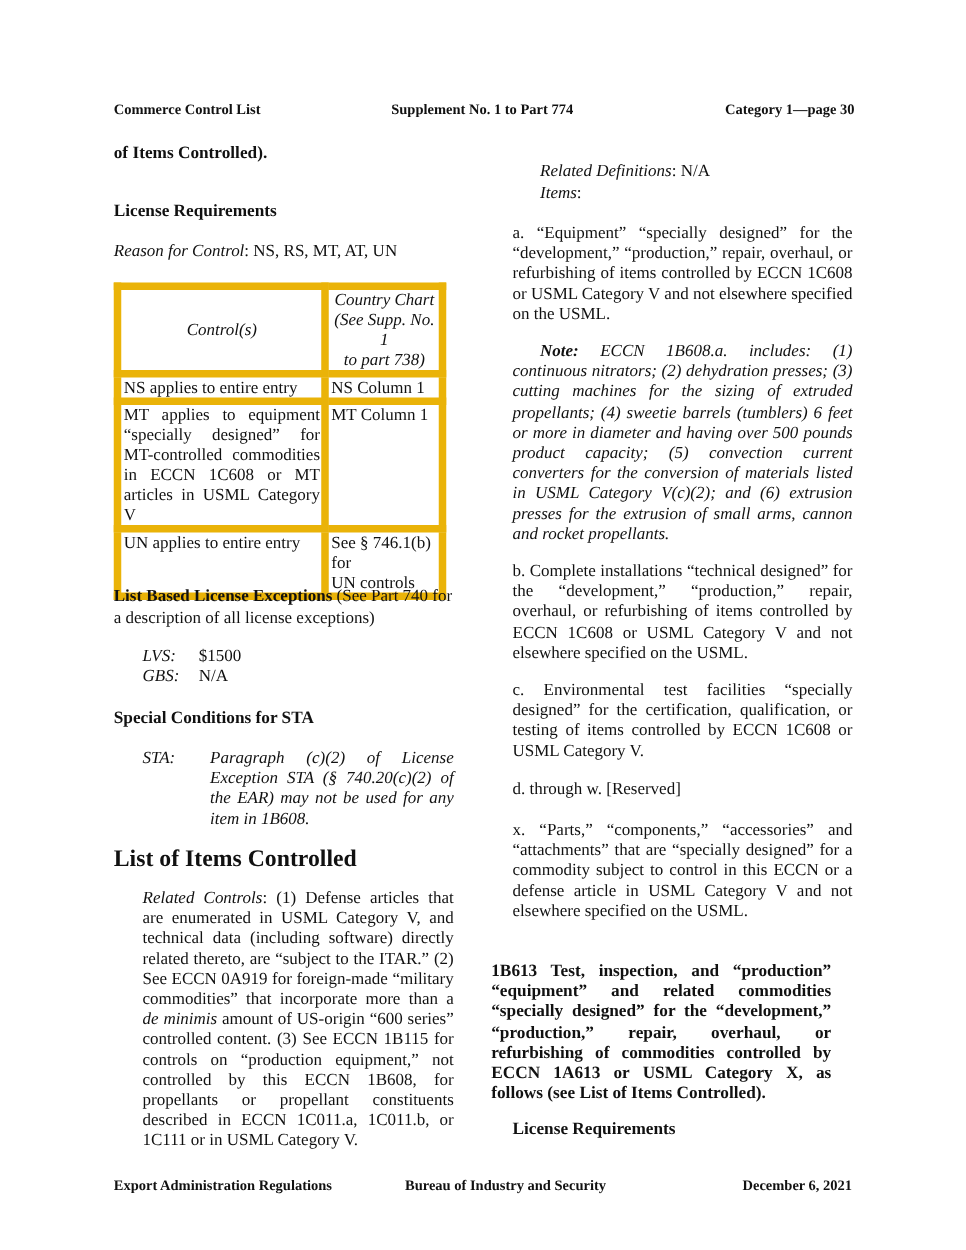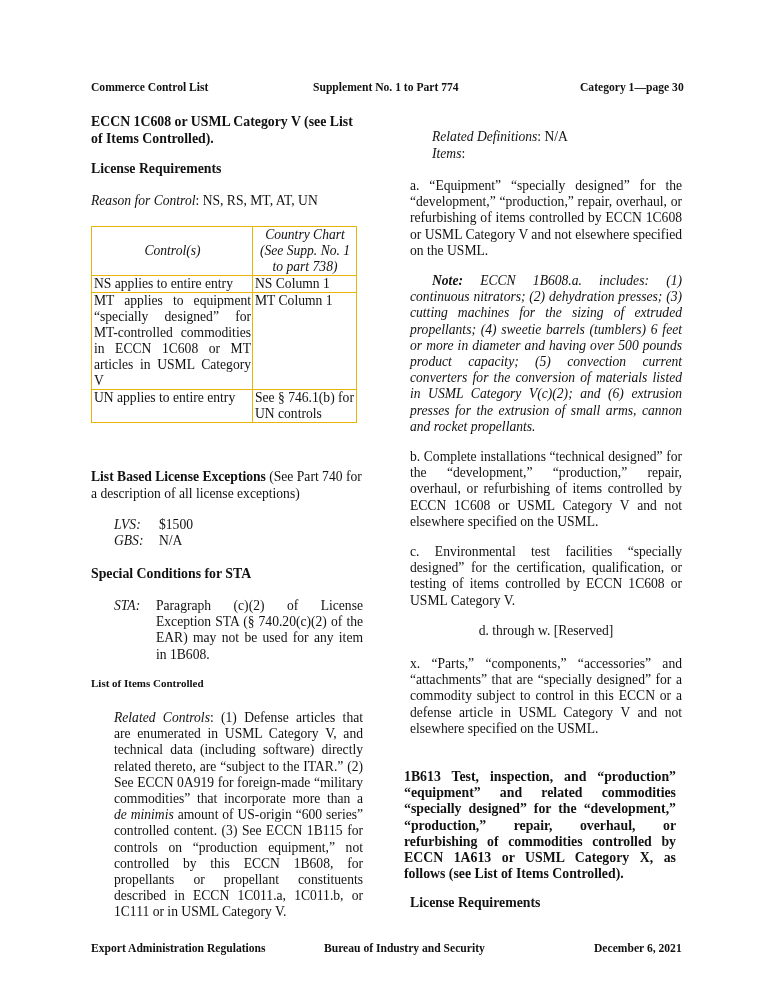--- a/index.html
+++ b/index.html
@@ -3,41 +3,40 @@
   <meta charset="utf-8">
   <style>
     html, body { margin:0; padding:0; background:#ffffff; }
     body { width:773px; height:1000px; position:relative; overflow:hidden; color:#111;
       font-family:"Liberation Serif","DejaVu Serif",serif; font-size:13.6px; }
     .abs { position:absolute; }
     .hdr { font-weight:bold; font-size:11.6px; white-space:nowrap; }
     .b { font-weight:bold; }
     .i { font-style:italic; }
     .just { text-align:justify; line-height:16.2px; }
-    p { margin:0;text-align:center; }
+    p { margin:0; }
     table.ctl { position:absolute; left:91px; top:226px; width:266px; border-collapse:collapse;
       font-size:13.6px; line-height:16px; }
-    table.ctl td { border:1px solid #eab308; padding:0 1px 0 2px; vertical-align:top; }
+    table.ctl td { border:6px solid #eab308; padding:0 1px 0 2px; vertical-align:top; }
     table.ctl td.c1 { width:157px; }
     table.ctl td.hd { font-style:italic; text-align:center; vertical-align:middle; }
     table.ctl tr.head td.c1 { vertical-align:middle; }
     .mt { text-align:justify; text-align-last:justify; }
     .mt-last { text-align:left; }
     .row { display:flex; line-height:16.2px; }
     .lab { font-style:italic; }
   </style>
 </head>
 <body>
 
 <div class="abs hdr" style="left:91px;top:81px;">Commerce Control List</div>
 <div class="abs hdr" style="left:313px;top:81px;">Supplement No. 1 to Part 774</div>
 <div class="abs hdr" style="left:580px;top:81px;">Category 1—page  30</div>
 
 <div class="abs b" style="left:91px;top:113px;width:272px;line-height:17px;font-size:13.8px;">
-  <div>ECCN 1C608 or USML Category V (see List</div>
   <div>of Items Controlled).</div>
 </div>
 
 <div class="abs b" style="left:91px;top:161px;font-size:13.8px;">License Requirements</div>
 
 <div class="abs" style="left:91px;top:193px;">
   <span class="i">Reason for Control</span><span>: NS, RS, MT, AT, UN</span>
 </div>
 
 <table class="ctl">
@@ -88,43 +87,43 @@
   <div class="row">
     <span class="lab" style="width:45px;">GBS:</span>
     <span>N/A</span>
   </div>
 </div>
 
 <div class="abs b" style="left:91px;top:566px;font-size:13.8px;">Special Conditions for STA</div>
 
 <div class="abs" style="left:114px;top:598px;width:249px;">
   <span class="lab abs" style="left:0;top:0;">STA:</span>
-  <p class="just" style="margin-left:42px;">Paragraph (c)(2) of License Exception STA (§ 740.20(c)(2) of the EAR) may not be used for any item in 1B608.</p>
+  <p class="just" style="margin-left:54px;font-style:italic;">Paragraph (c)(2) of License Exception STA (§ 740.20(c)(2) of the EAR) may not be used for any item in 1B608.</p>
 </div>
 
-<div class="abs b" style="left:91px;top:677px;font-size:11px;">List of Items Controlled</div>
+<div class="abs b" style="left:91px;top:677px;font-size:19px;">List of Items Controlled</div>
 
 <p class="abs just" style="left:114px;top:710px;width:249px;"><span class="i">Related Controls</span><span>: (1) Defense articles that are enumerated in USML Category V, and technical data (including software) directly related thereto, are “subject to the ITAR.” (2) See ECCN 0A919 for foreign-made “military commodities” that incorporate more than a </span><span class="i">de minimis</span><span> amount of US-origin “600 series” controlled content. (3) See ECCN 1B115 for controls on “production equipment,” not controlled by this ECCN 1B608, for propellants or propellant constituents described in ECCN 1C011.a, 1C011.b, or 1C111 or in USML Category V.</span></p>
 
 <div class="abs" style="left:432px;top:129px;line-height:16.5px;">
   <div><span class="i">Related Definitions</span><span>:   N/A</span></div>
   <div><span class="i">Items</span><span>:</span></div>
 </div>
 
 <p class="abs just" style="left:410px;top:178px;width:272px;">a.  “Equipment” “specially designed” for the “development,” “production,” repair, overhaul, or refurbishing of items controlled by ECCN 1C608 or USML Category V and not elsewhere specified on the USML.</p>
 
 <p class="abs just i" style="left:410px;top:273px;width:272px;text-indent:22px;"><span class="b">Note:</span><span>  ECCN 1B608.a. includes: (1) continuous nitrators; (2) dehydration presses; (3) cutting machines for the sizing of extruded propellants; (4) sweetie barrels (tumblers) 6 feet or more in diameter and having over 500 pounds product capacity; (5) convection current converters for the conversion of materials listed in USML Category V(c)(2); and (6) extrusion presses for the extrusion of small arms, cannon and rocket propellants.</span></p>
 
 <p class="abs just" style="left:410px;top:449px;width:272px;">b.  Complete installations “technical designed” for the “development,” “production,” repair, overhaul, or refurbishing of items controlled by ECCN 1C608 or USML Category V and not elsewhere specified on the USML.</p>
 
 <p class="abs just" style="left:410px;top:544px;width:272px;">c.   Environmental test facilities “specially designed” for the certification, qualification, or testing of items controlled by ECCN 1C608 or USML Category V.</p>
 
 <p class="abs" style="left:410px;top:623px;width:272px;">d. through w.   [Reserved]</p>
 
 <p class="abs just" style="left:410px;top:656px;width:272px;">x.  “Parts,” “components,” “accessories” and “attachments” that are “specially designed” for a commodity subject to control in this ECCN or a defense article in USML Category V and not elsewhere specified on the USML.</p>
 
-<p class="abs just b" style="left:404px;top:769px;width:272px;font-size:13.8px;">1B613 Test, inspection, and “production” “equipment” and related commodities “specially designed” for the “development,” “production,” repair, overhaul, or refurbishing of commodities controlled by ECCN 1A613 or USML Category X, as follows (see List of Items Controlled).</p>
+<p class="abs just b" style="left:393px;top:769px;width:272px;font-size:13.8px;">1B613 Test, inspection, and “production” “equipment” and related commodities “specially designed” for the “development,” “production,” repair, overhaul, or refurbishing of commodities controlled by ECCN 1A613 or USML Category X, as follows (see List of Items Controlled).</p>
 
 <div class="abs b" style="left:410px;top:895px;font-size:13.8px;">License Requirements</div>
 
 <div class="abs hdr" style="left:91px;top:942px;">Export Administration Regulations</div>
 <div class="abs hdr" style="left:324px;top:942px;">Bureau of Industry and Security</div>
 <div class="abs hdr" style="left:594px;top:942px;">December 6, 2021</div>
 
 </body></html>

